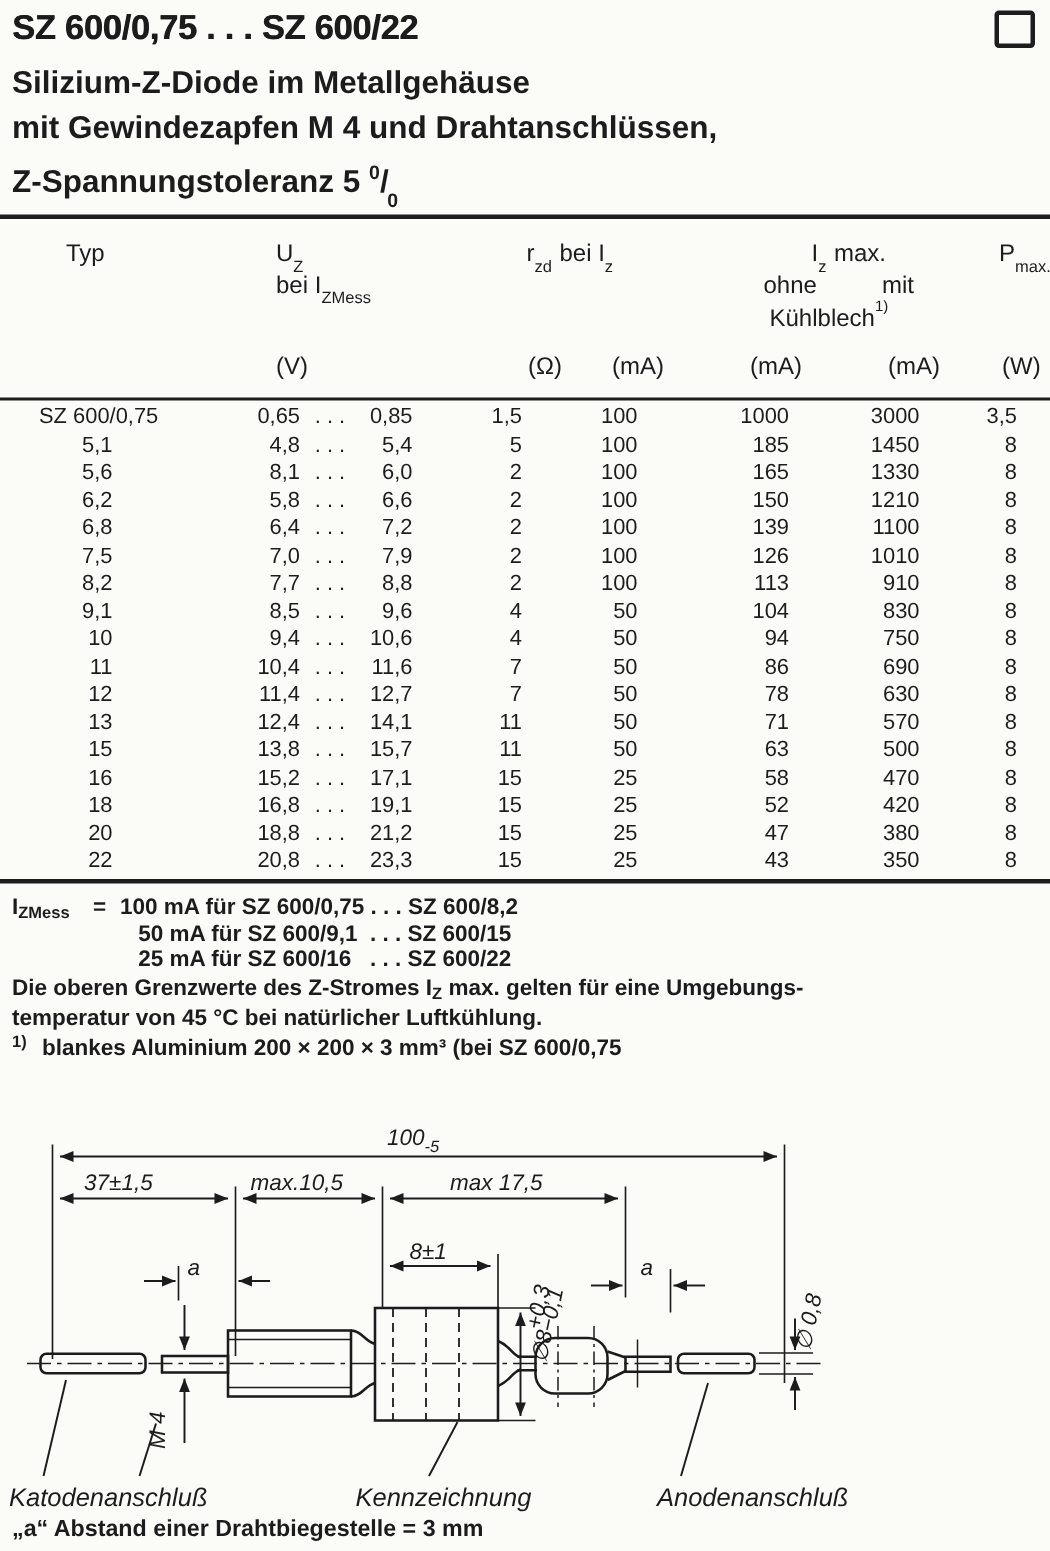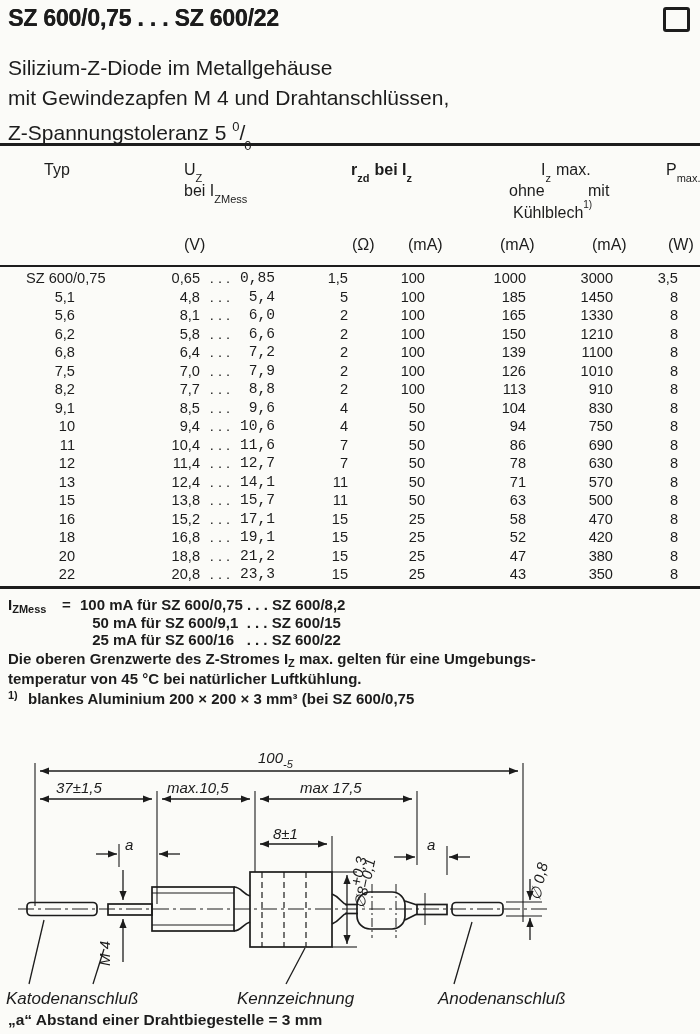--- a/index.html
+++ b/index.html
@@ -7,37 +7,37 @@
     width:700px;height:1034px;position:relative;overflow:hidden;
     background:#fbfbf8;color:#1c1c1c;
     font-family:"Liberation Sans",sans-serif;
   }
   .abs{position:absolute;}
   .rule{position:absolute;left:0;width:700px;background:#1d1d1d;}
   
   .title{left:8px;top:5px;font-size:23px;font-weight:700;letter-spacing:-0.2px;
          text-shadow:0.4px 0 0 currentColor;}
   .corner-box{left:663px;top:7px;width:21px;height:19px;border:3px solid #1d1d1d;border-radius:3px;}
-  .subtitle{left:8px;top:41px;font-size:21px;line-height:30px;font-weight:400;margin-top:12px;}
+  .subtitle{left:8px;top:41px;font-size:21px;line-height:30px;font-weight:700;}
   .frac sup{font-size:13px;position:relative;top:-1px;}
   .frac sub{font-size:13px;position:relative;top:5px;left:-1px;}
   
   .hd{font-size:16px;margin-left:36px;}
   .hd sub,.izsub{font-size:11px;position:relative;top:3px;}
   .hd sup{font-size:10px;position:relative;top:-4px;}
   .gap-l{margin-left:5px;}
   
   #tbody{position:absolute;left:8px;top:269px;width:680px;margin-left:18px;}
   .trow{display:flex;height:18.5px;line-height:18.5px;font-size:14.6px;}
   .trow span{box-sizing:border-box;display:block;text-align:right;white-space:pre;}
   .c-typ{width:89px;padding-right:40px;}
   .trow.first .c-typ{padding-right:0;text-align:left;}
   .c-uz_min{width:85px;}
   .c-dots{width:40px;text-align:center !important;}
-  .c-uz_max{width:35px;font-family:Liberation Mono, monospace;}
+  .c-uz_max{width:35px;}
   .c-rzd{width:73px;}
   .c-iz{width:77px;}
   .c-iz_max_ohne{width:101px;}
   .c-iz_max_mit{width:87px;}
   .c-p_max{width:65px;padding-left:40px;}
   
   #footnotes{position:absolute;left:8px;top:596px;width:688px;font-size:15px;font-weight:700;}
   .fnline{display:flex;height:17.5px;line-height:17.5px;white-space:pre;}
   .izsym{width:54px;}
   .eq{width:18px;}
@@ -74,21 +74,21 @@
   <div class="abs hd" style="left:8px;top:161px;">Typ</div>
 
   <div class="abs hd" style="left:148px;top:161px;">
     <span>U</span><sub>Z</sub>
   </div>
   <div class="abs hd" style="left:148px;top:182px;">
     <span>bei I</span><sub>ZMess</sub>
   </div>
   <div class="abs hd" style="left:148px;top:236px;">(V)</div>
 
-  <div class="abs hd" style="left:315px;top:161px;font-weight:bold;">
+  <div class="abs hd" style="left:315px;top:161px;">
     <span>r</span><sub>zd</sub><span class="gap-l">bei I</span><sub>z</sub>
   </div>
   <div class="abs hd" style="left:316px;top:236px;">(Ω)</div>
   <div class="abs hd" style="left:372px;top:236px;">(mA)</div>
 
   <div class="abs hd" style="left:505px;top:161px;">
     <span>I</span><sub>z</sub><span class="gap-l">max.</span>
   </div>
   <div class="abs hd" style="left:473px;top:182px;text-align:right;">ohne</div>
   <div class="abs hd" style="left:552px;top:182px;">mit</div>

